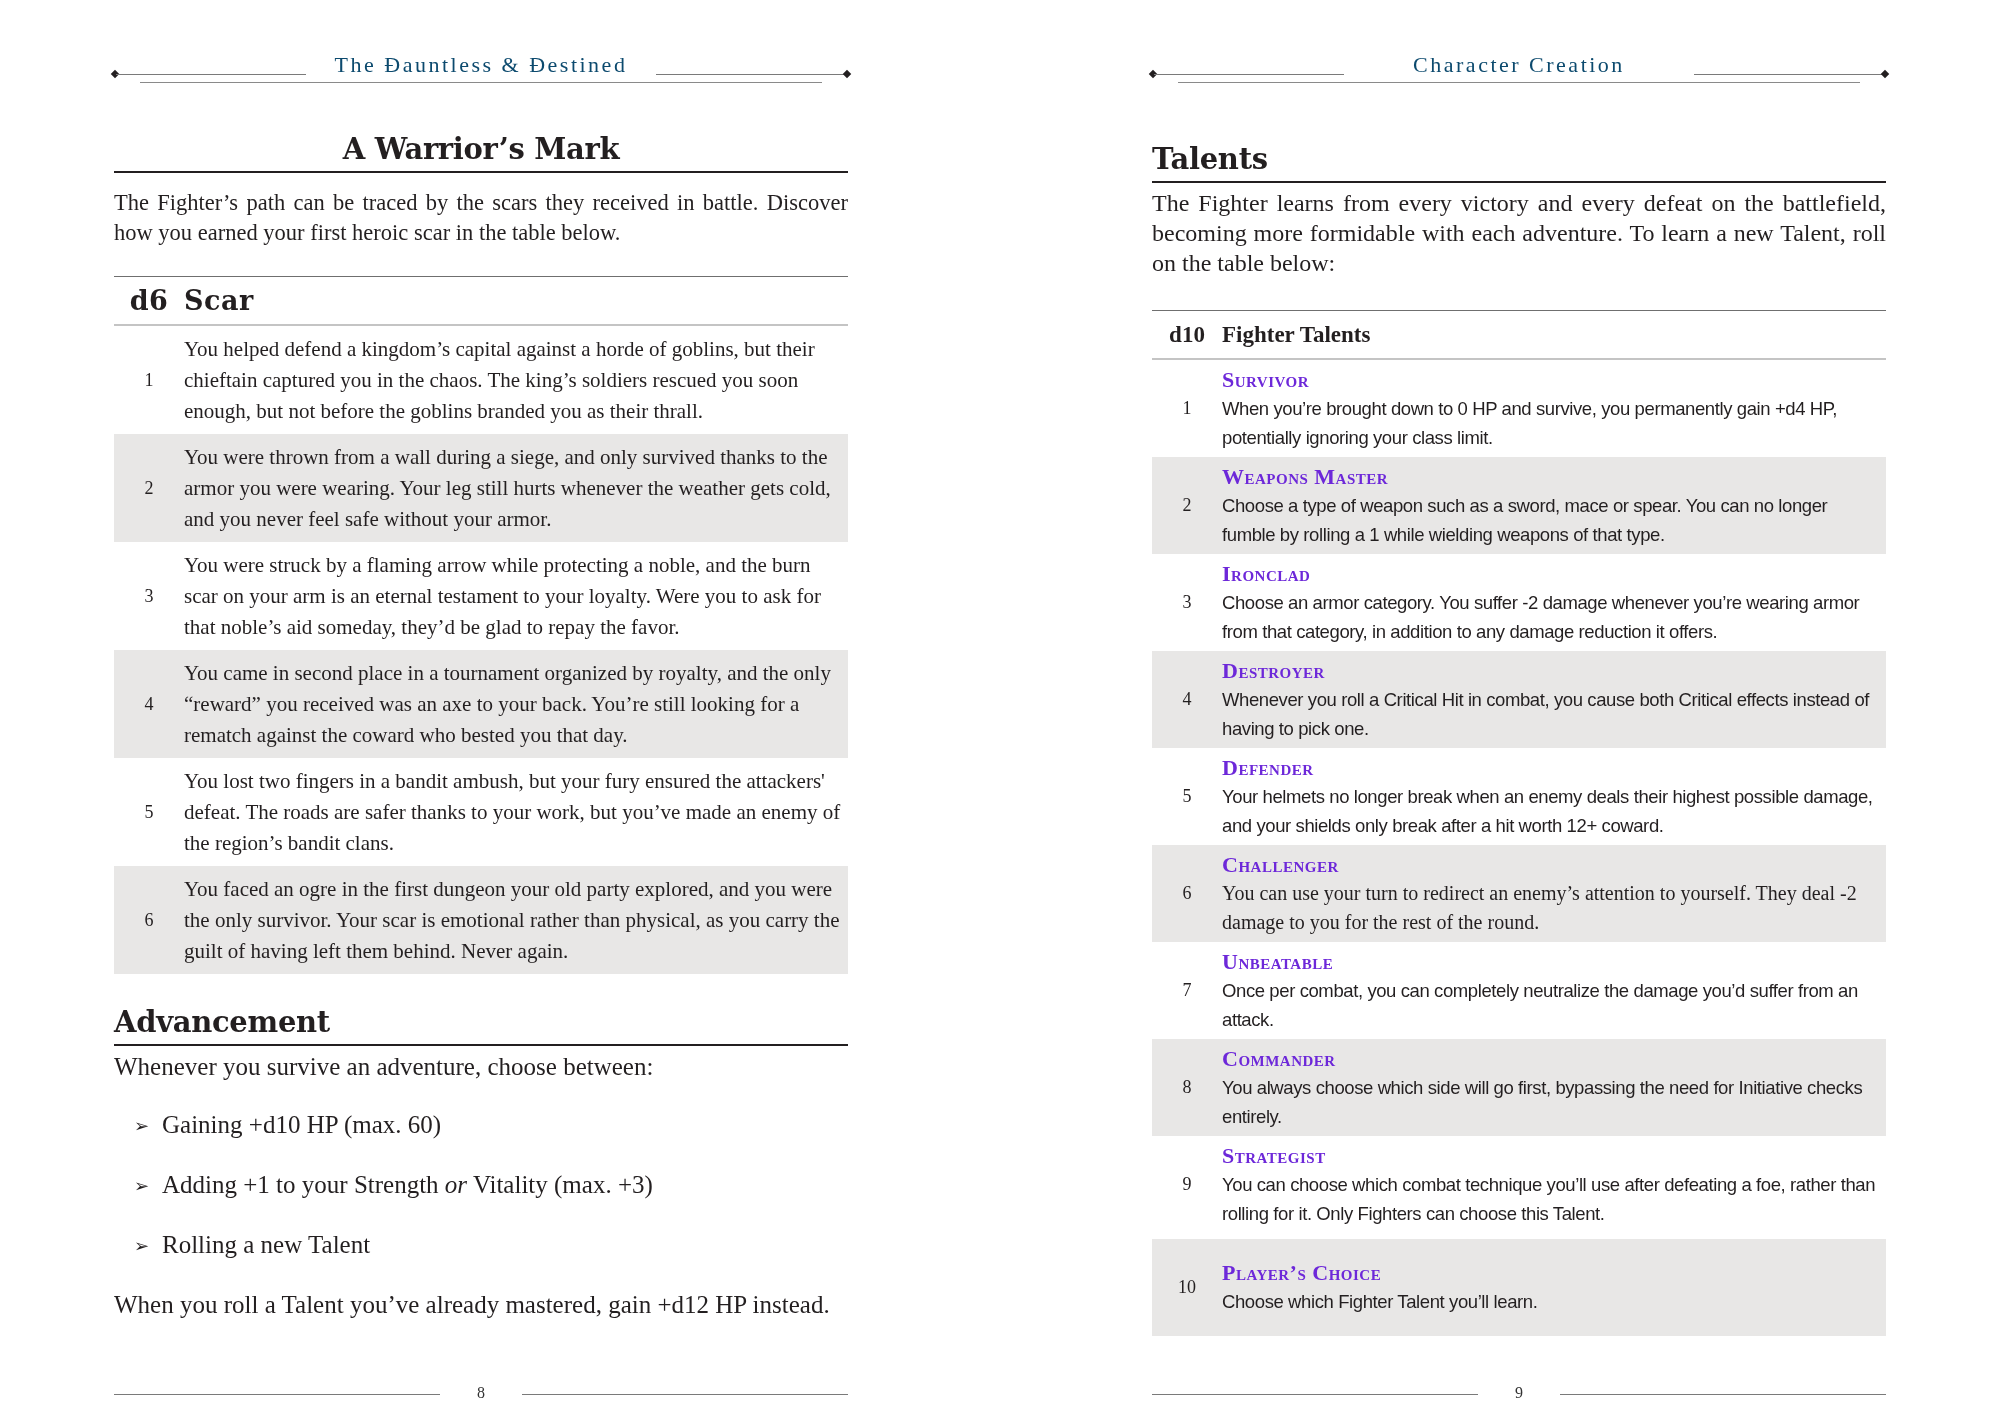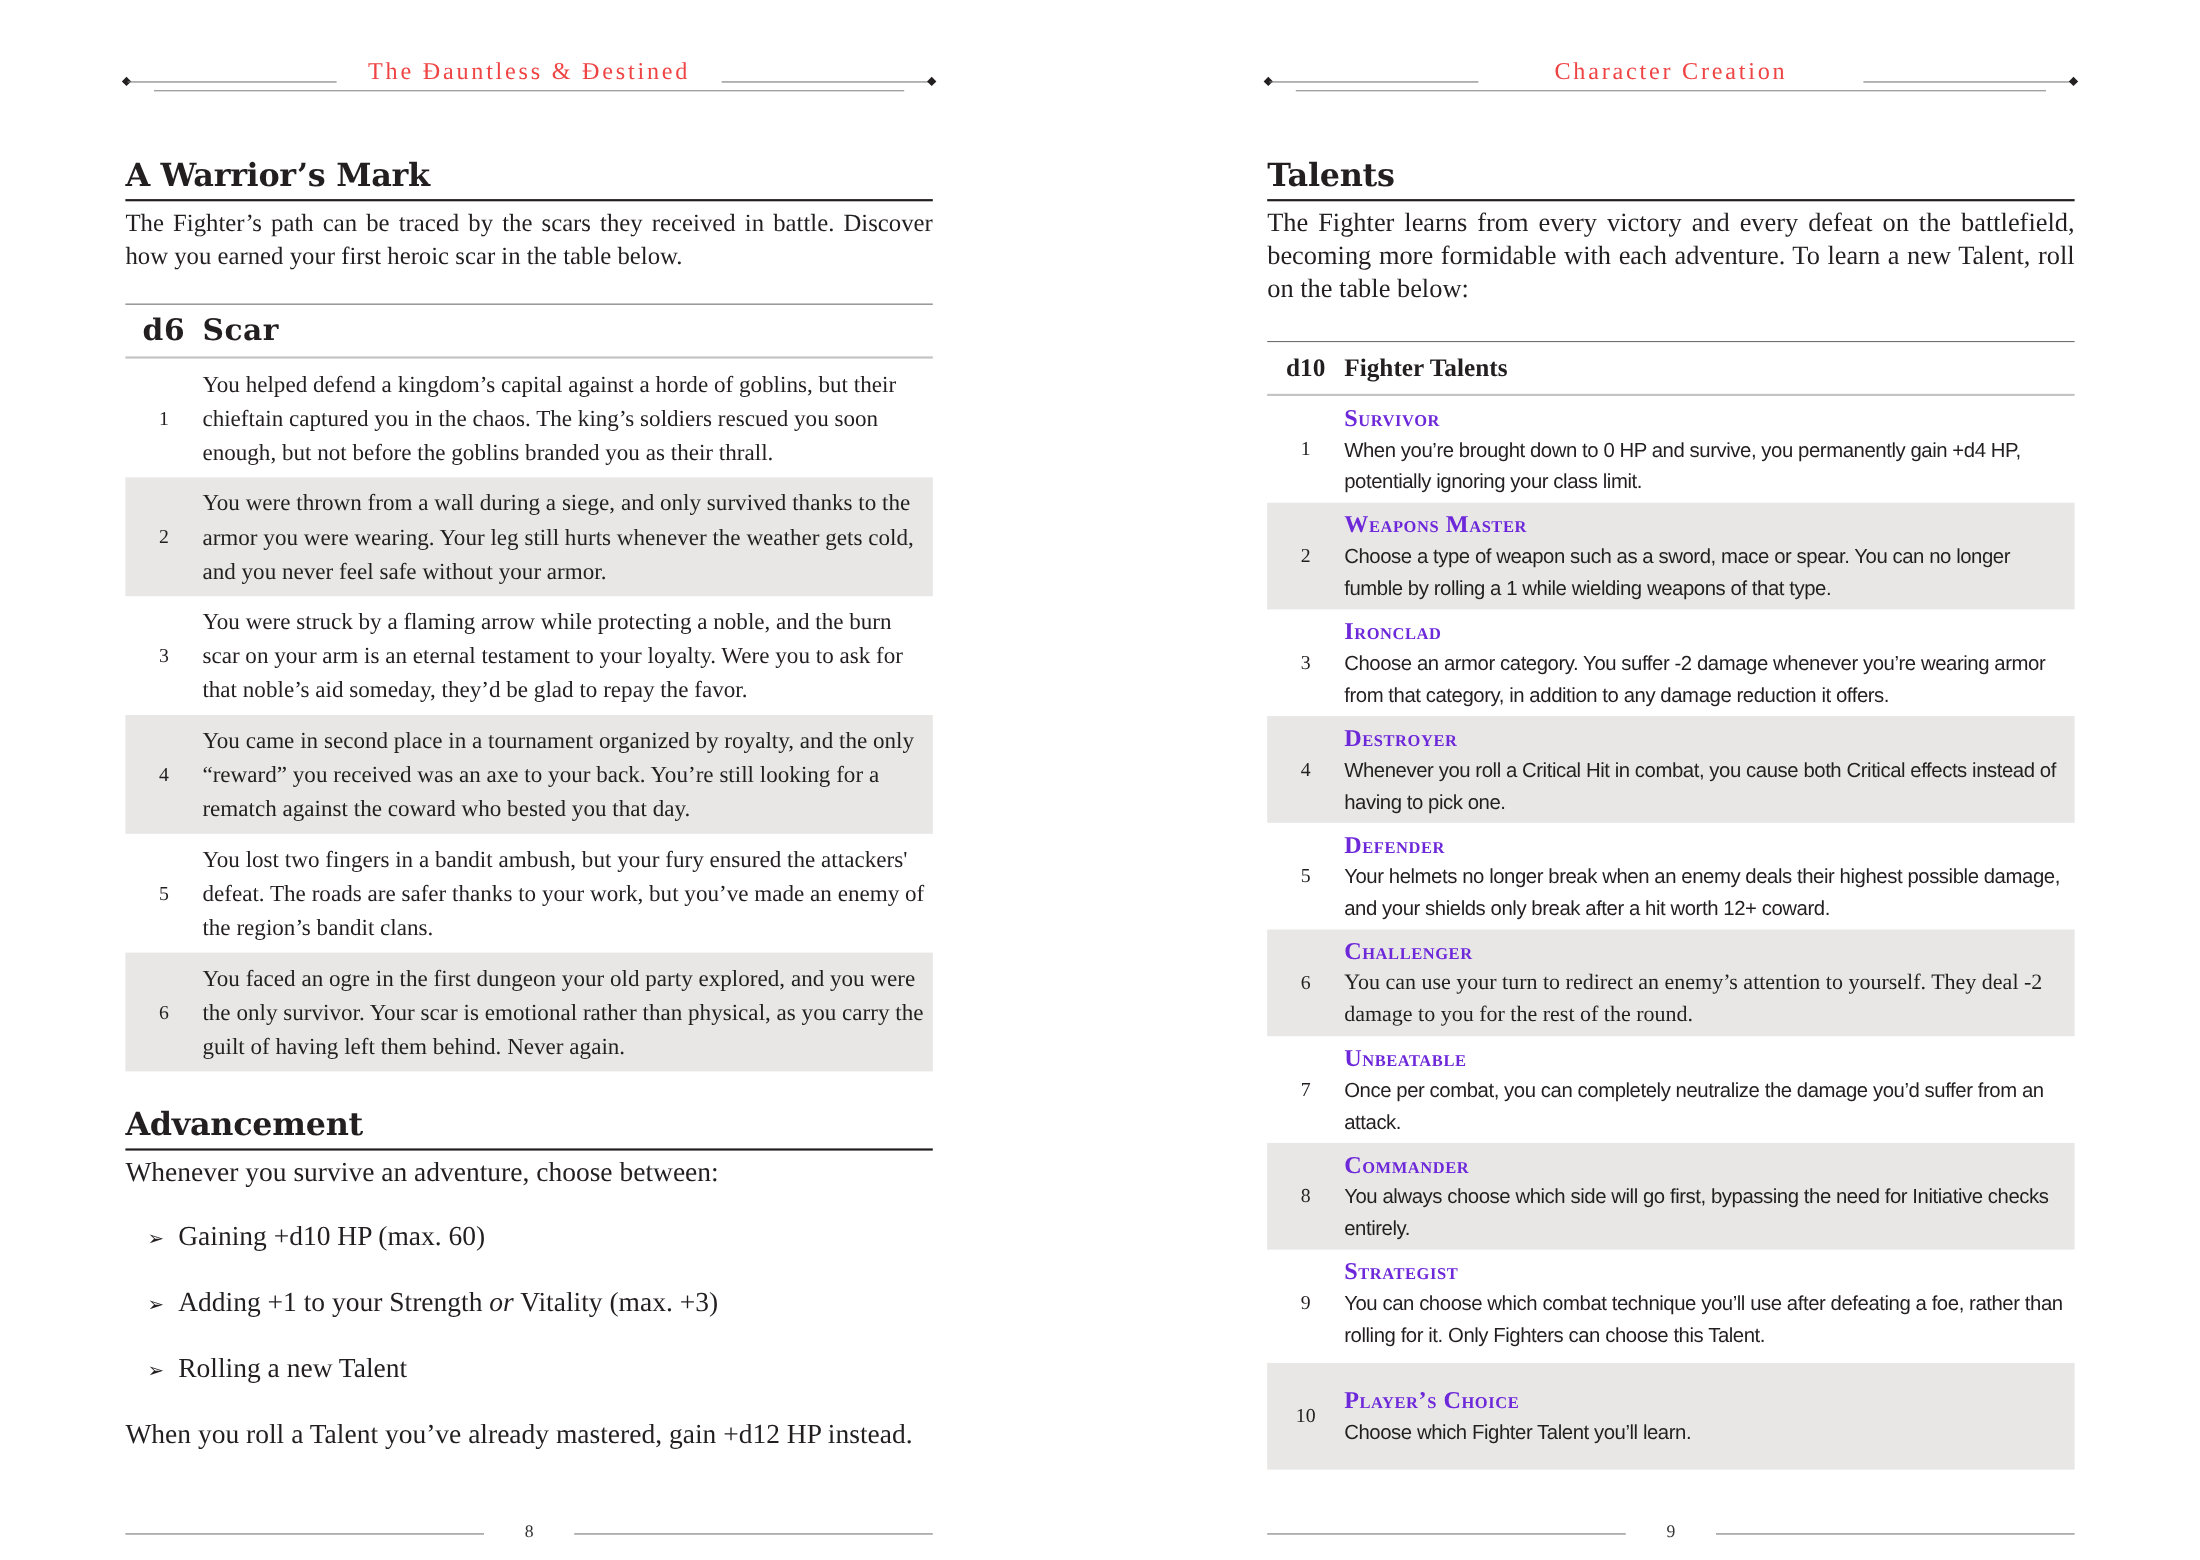--- a/index.html
+++ b/index.html
@@ -10,21 +10,21 @@
 
   
   .run-head { position: absolute; top: 52px; left: -4px; width: 742px; height: 40px; }
   .run-head .line-l, .run-head .line-r { position: absolute; top: 22px; height: 1px; background: #7a7a7a; }
   .run-head .line-l { left: 6px; width: 190px; }
   .run-head .line-r { right: 6px; width: 190px; }
   .run-head .dot { position: absolute; top: 19px; width: 6px; height: 6px; background: #231f20; transform: rotate(45deg); }
   .run-head .dot.l { left: 2px; }
   .run-head .dot.r { right: 2px; }
   .run-head .line-under { position: absolute; top: 30px; left: 30px; right: 30px; height: 1px; background: #8a8a8a; }
-  .run-head .title { position: absolute; top: 0; left: 0; right: 0; text-align: center; font-size: 22px; letter-spacing: 2.5px; color: #ef4444; font-family: "Liberation Serif", serif; }
+  .run-head .title { position: absolute; top: 0; left: 0; right: 0; text-align: center; font-size: 22px; letter-spacing: 2.5px; color: #0c4a6e; font-family: "Liberation Serif", serif; }
 
   
   h2 { position: absolute; left: 0; width: 734px; margin: 0; font-family: "DejaVu Serif", serif; font-weight: bold; font-size: 29px; letter-spacing: -0.3px; padding-bottom: 4px; border-bottom: 2px solid #231f20; line-height: 1.2; }
   .intro { position: absolute; left: 0; width: 734px; margin: 0; font-size: 22.5px; line-height: 30px; text-align: justify; }
 
   
   .tbl { position: absolute; left: 0; width: 734px; }
   .tbl .thead { border-top: 1.5px solid #6f6f6f; border-bottom: 2px solid #c4c4c4; display: flex; align-items: center; }
   .tbl .thead .die { width: 70px; text-align: center; font-weight: bold; }
   .tbl .thead .col { font-weight: bold; text-align: right; }
@@ -66,21 +66,21 @@
 <div class="page left">
   <div class="run-head">
     <span class="dot l"></span>
     <span class="line-l"></span>
     <span class="title">The Đauntless &amp; Đestined</span>
     <span class="line-r"></span>
     <span class="dot r"></span>
     <span class="line-under"></span>
   </div>
 
-  <h2 style="top:142px;">A Warrior’s Mark</h2>
+  <h2 style="top:132px;text-align:center;">A Warrior’s Mark</h2>
   <p class="intro" style="top:188px;">The Fighter’s path can be traced by the scars they received in battle. Discover how you earned your first heroic scar in the table below.</p>
 
   <div class="tbl scar" style="top:276px;">
     <div class="thead">
       <span class="die">d6</span>
       <span class="col">Scar</span>
     </div>
     <div class="row">
       <span class="num">1</span>
       <span class="txt">You helped defend a kingdom’s capital against a horde of goblins, but their chieftain captured you in the chaos. The king’s soldiers rescued you soon enough, but not before the goblins branded you as their thrall.</span>

